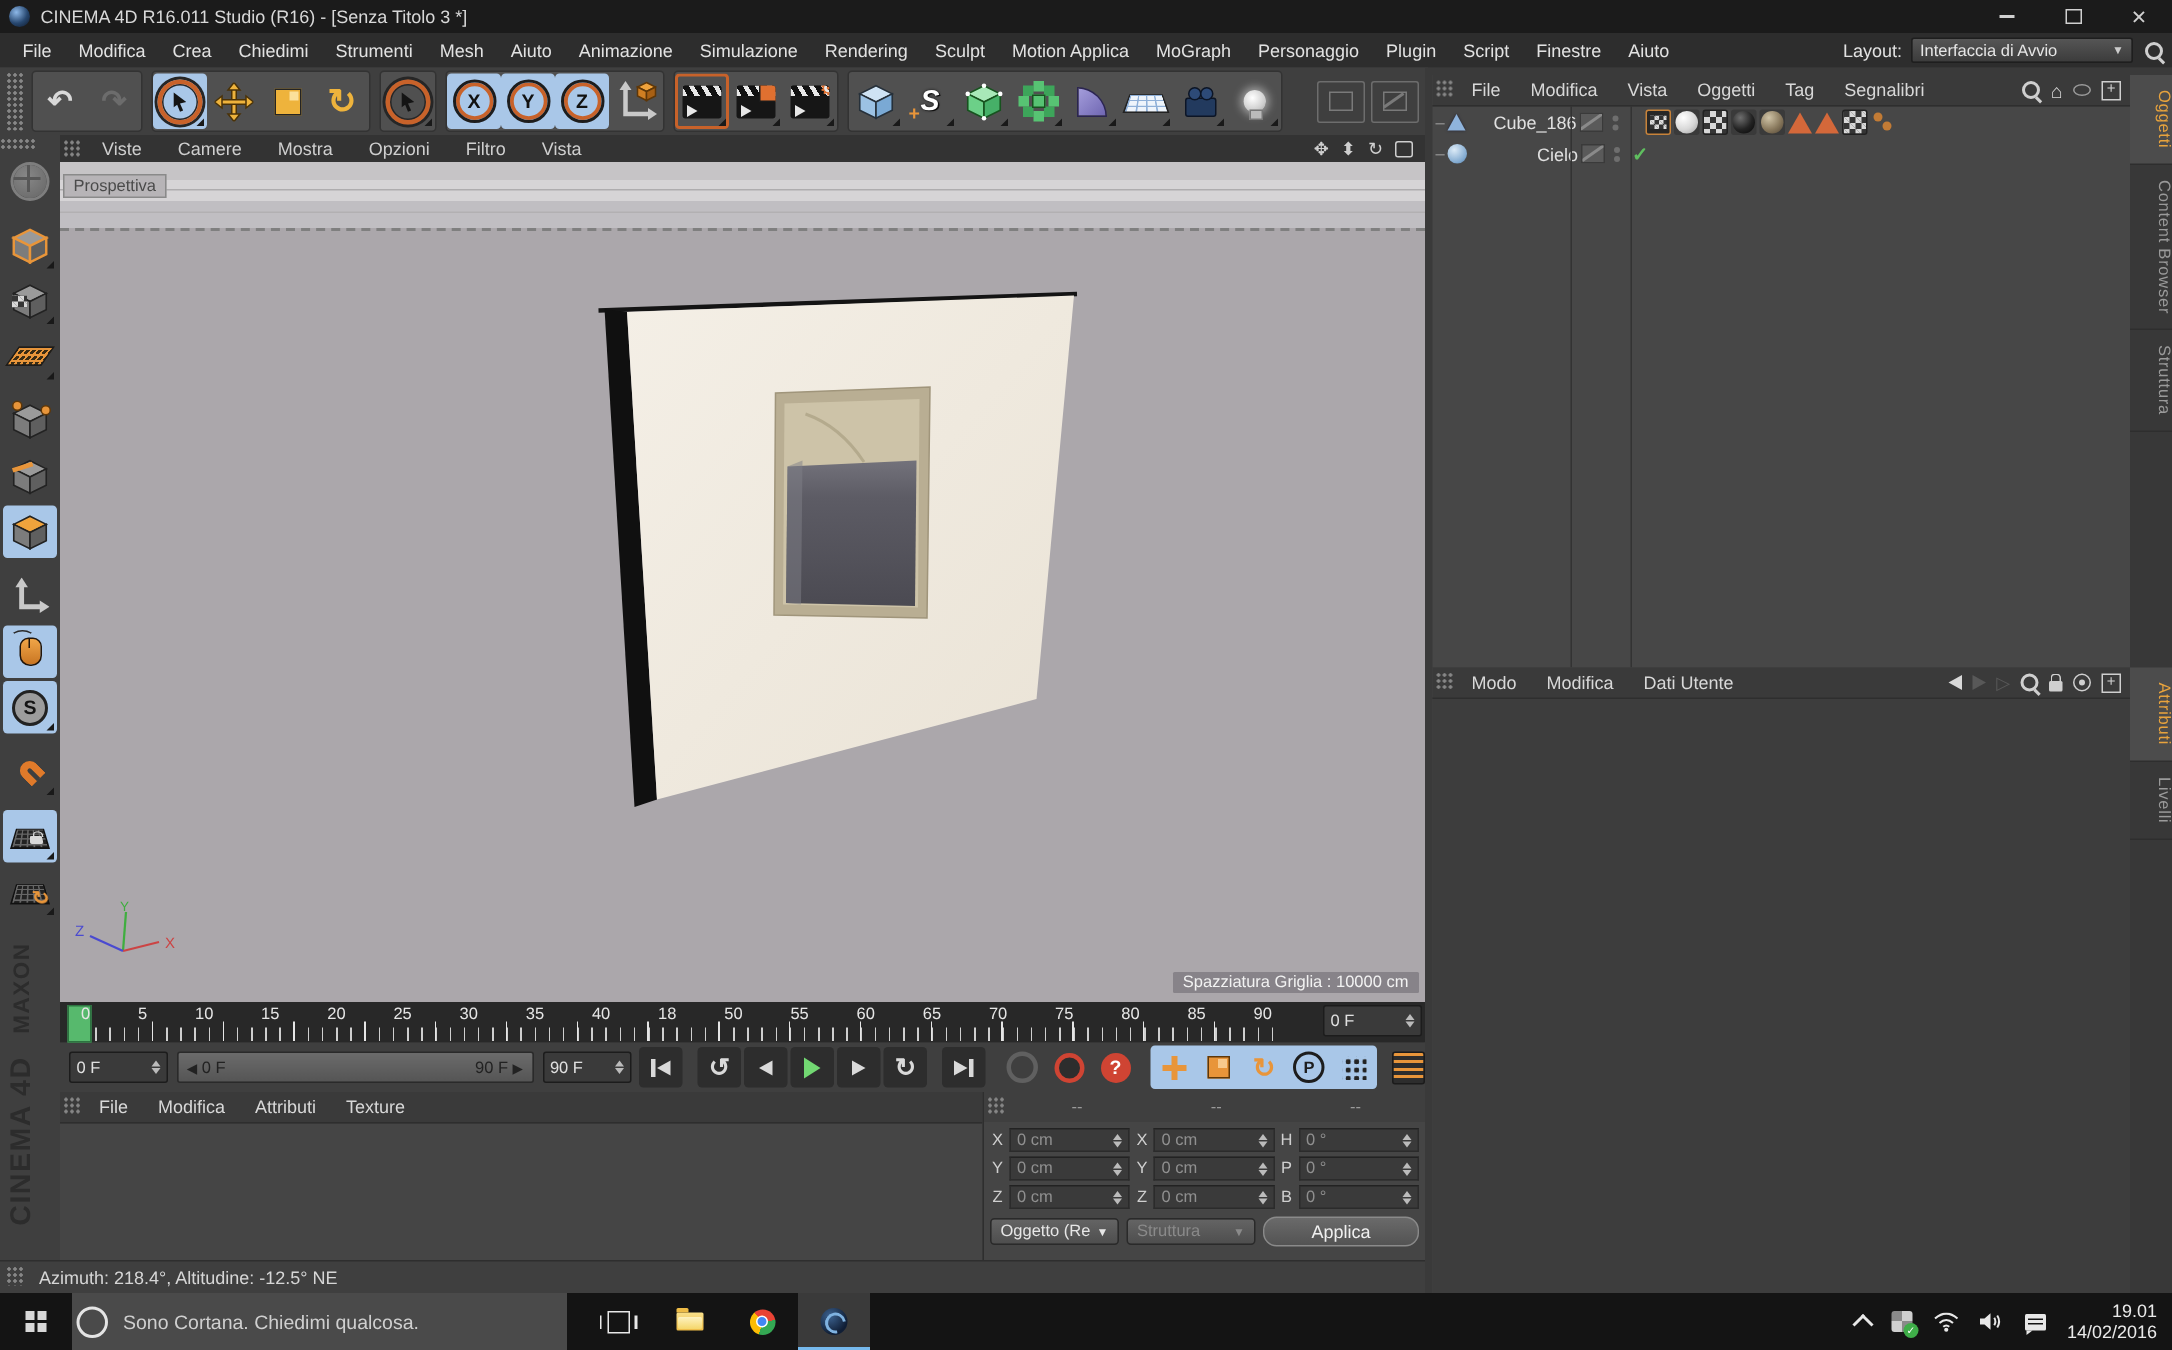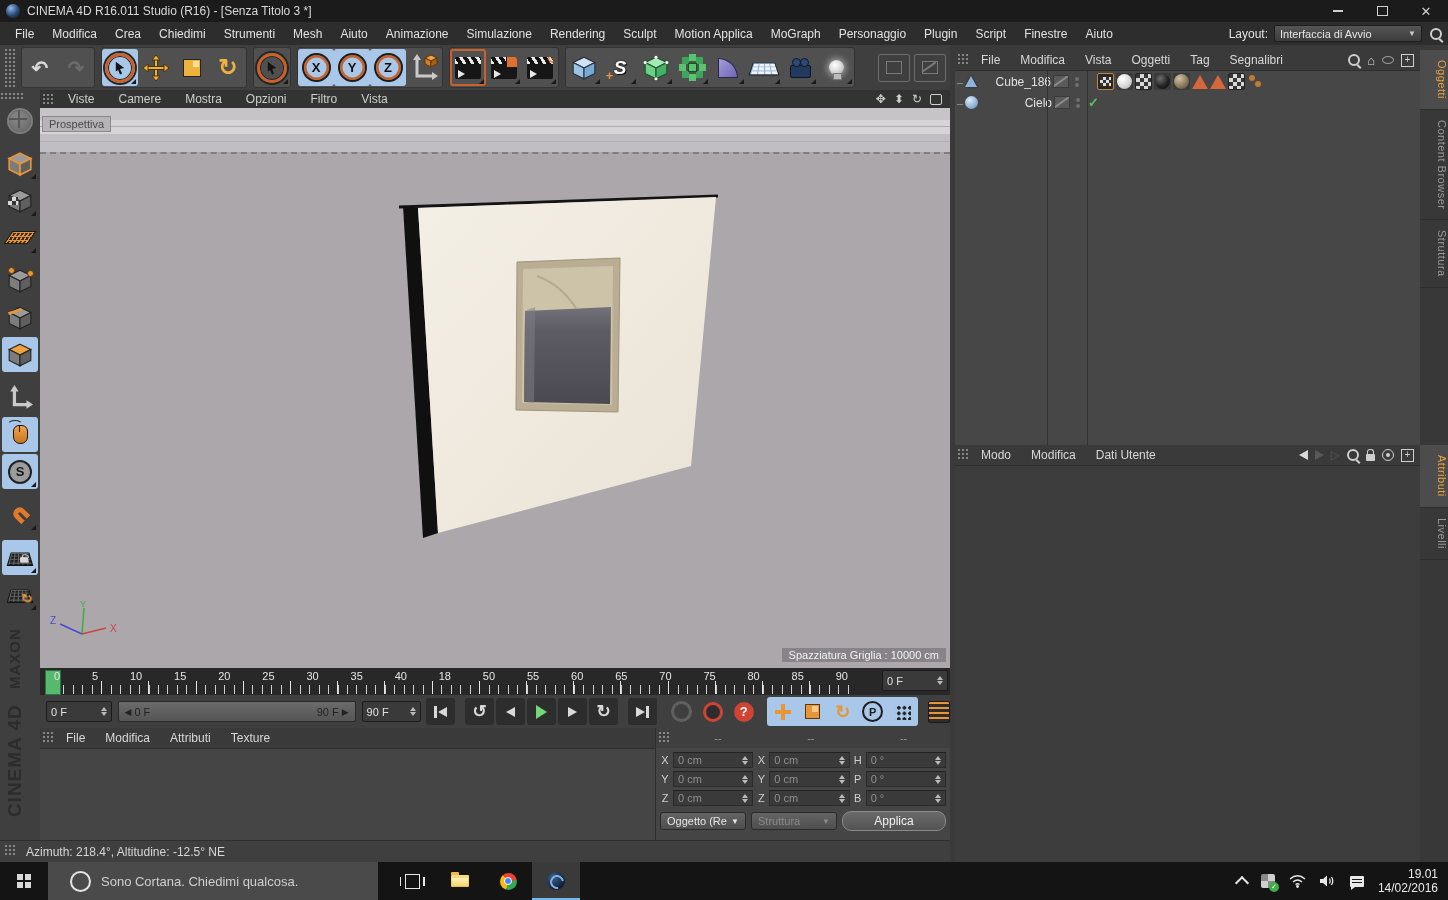--- a/index.html
+++ b/index.html
@@ -225,21 +225,21 @@
   .vtabs{width:28px;display:flex;flex-direction:column;background:#383838;}
   #vtabs-top{left:1420px;top:50px;height:395px;}
   #vtabs-bottom{left:1420px;top:445px;height:417px;}
   .vtab{writing-mode:vertical-rl;transform:rotate(0deg);font-size:11px;color:#9a9a9a;padding:10px 0;text-align:center;width:28px;box-sizing:border-box;border-bottom:1px solid #2e2e2e;letter-spacing:.5px;}
   .vtab.active{background:#4c4c4c;color:#e8a33d;}
 
   
   #taskbar{left:0;top:862px;width:1448px;height:38px;background:#141414;display:flex;align-items:stretch;}
   .tb-start{width:48px;display:flex;align-items:center;justify-content:center;}
   .winlogo{width:6px;height:6px;background:#d8d8d8;box-shadow:8px 0 0 #d8d8d8,0 8px 0 #d8d8d8,8px 8px 0 #d8d8d8;margin:-8px 0 0 -8px;}
-  #cortana{width:330px;background:#4a4a4a;display:flex;align-items:center;padding-left:22px;box-sizing:border-box;}
+  #cortana{width:330px;background:#4a4a4a;display:flex;align-items:center;padding-left:3px;box-sizing:border-box;}
   .cortana-ring{width:17px;height:17px;border:2.5px solid #e4e4e4;border-radius:50%;margin-right:10px;}
   #cortana .ph{font-size:13px;color:#cfcfcf;}
   .tb-app{width:48px;display:flex;align-items:center;justify-content:center;}
   .tb-app.active{background:#3a3a3a;box-shadow:inset 0 -2px 0 #76b9ed;}
   .taskview{width:13px;height:13px;border:1.5px solid #e8e8e8;position:relative;}
   .taskview::before{content:'';position:absolute;left:-6px;top:2px;width:1.5px;height:9px;background:#e8e8e8;}
   .taskview::after{content:'';position:absolute;right:-6px;top:2px;width:1.5px;height:9px;background:#e8e8e8;}
   .folder{width:18px;height:12px;background:linear-gradient(#f9e08a,#eebc47);border-radius:1px;position:relative;}
   .folder::before{content:'';position:absolute;left:0;top:-3px;width:8px;height:3px;background:#eebc47;border-radius:1px 1px 0 0;}
   .folder::after{content:'';position:absolute;left:1px;top:3px;width:16px;height:8px;background:linear-gradient(#fdf2c0,#f5d76b);border-radius:1px;}

